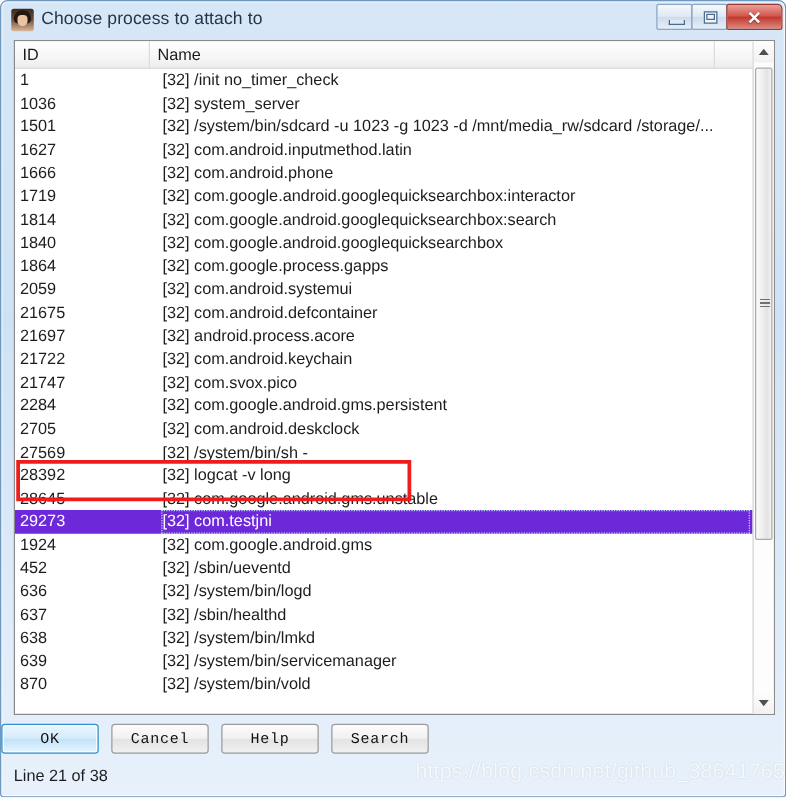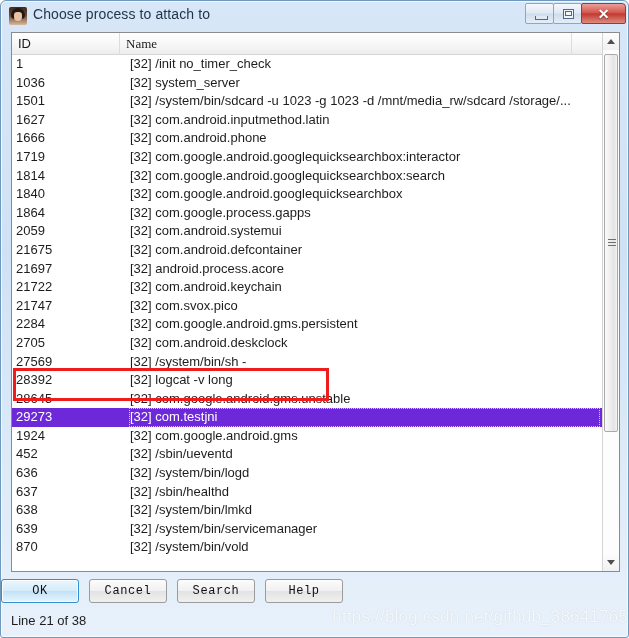--- a/index.html
+++ b/index.html
@@ -155,21 +155,21 @@
     top: 0;
     height: 22px;
     line-height: 22px;
     font-size: 13px;
     color: #1a1a1a;
     box-sizing: border-box;
     padding-left: 6px;
     white-space: nowrap;
   }
   .hcell.id   { left: 0;    width: 108px; border-right: 1px solid #dcdcdc; }
-  .hcell.name { left: 108px; width: 452px; border-right: 1px solid #dcdcdc; font-family: Liberation Serif, serif; }
+  .hcell.name { left: 108px; width: 452px; border-right: 1px solid #dcdcdc; }
   .hcell.pad  { left: 560px; width: 32px; }
 
   .rows {
     position: absolute;
     left: 0; top: 22px;
     width: 592px;
     height: 518px;
     overflow: hidden;
   }
   .row {
@@ -474,20 +474,20 @@
           <div class="tri down"></div>
         </div>
       </div>
     </div>
 
     <div class="annot-rect"></div>
 
     <div class="buttonbar">
       <div class="btn primary">OK</div>
       <div class="btn">Cancel</div>
+      <div class="btn">Help</div>
       <div class="btn">Search</div>
-      <div class="btn">Help</div>
     </div>
 
     <div class="statusbar">Line 21 of 38</div>
     <div class="watermark">https://blog.csdn.net/github_38641765</div>
   </div>
 </div>
 
 </body></html>

